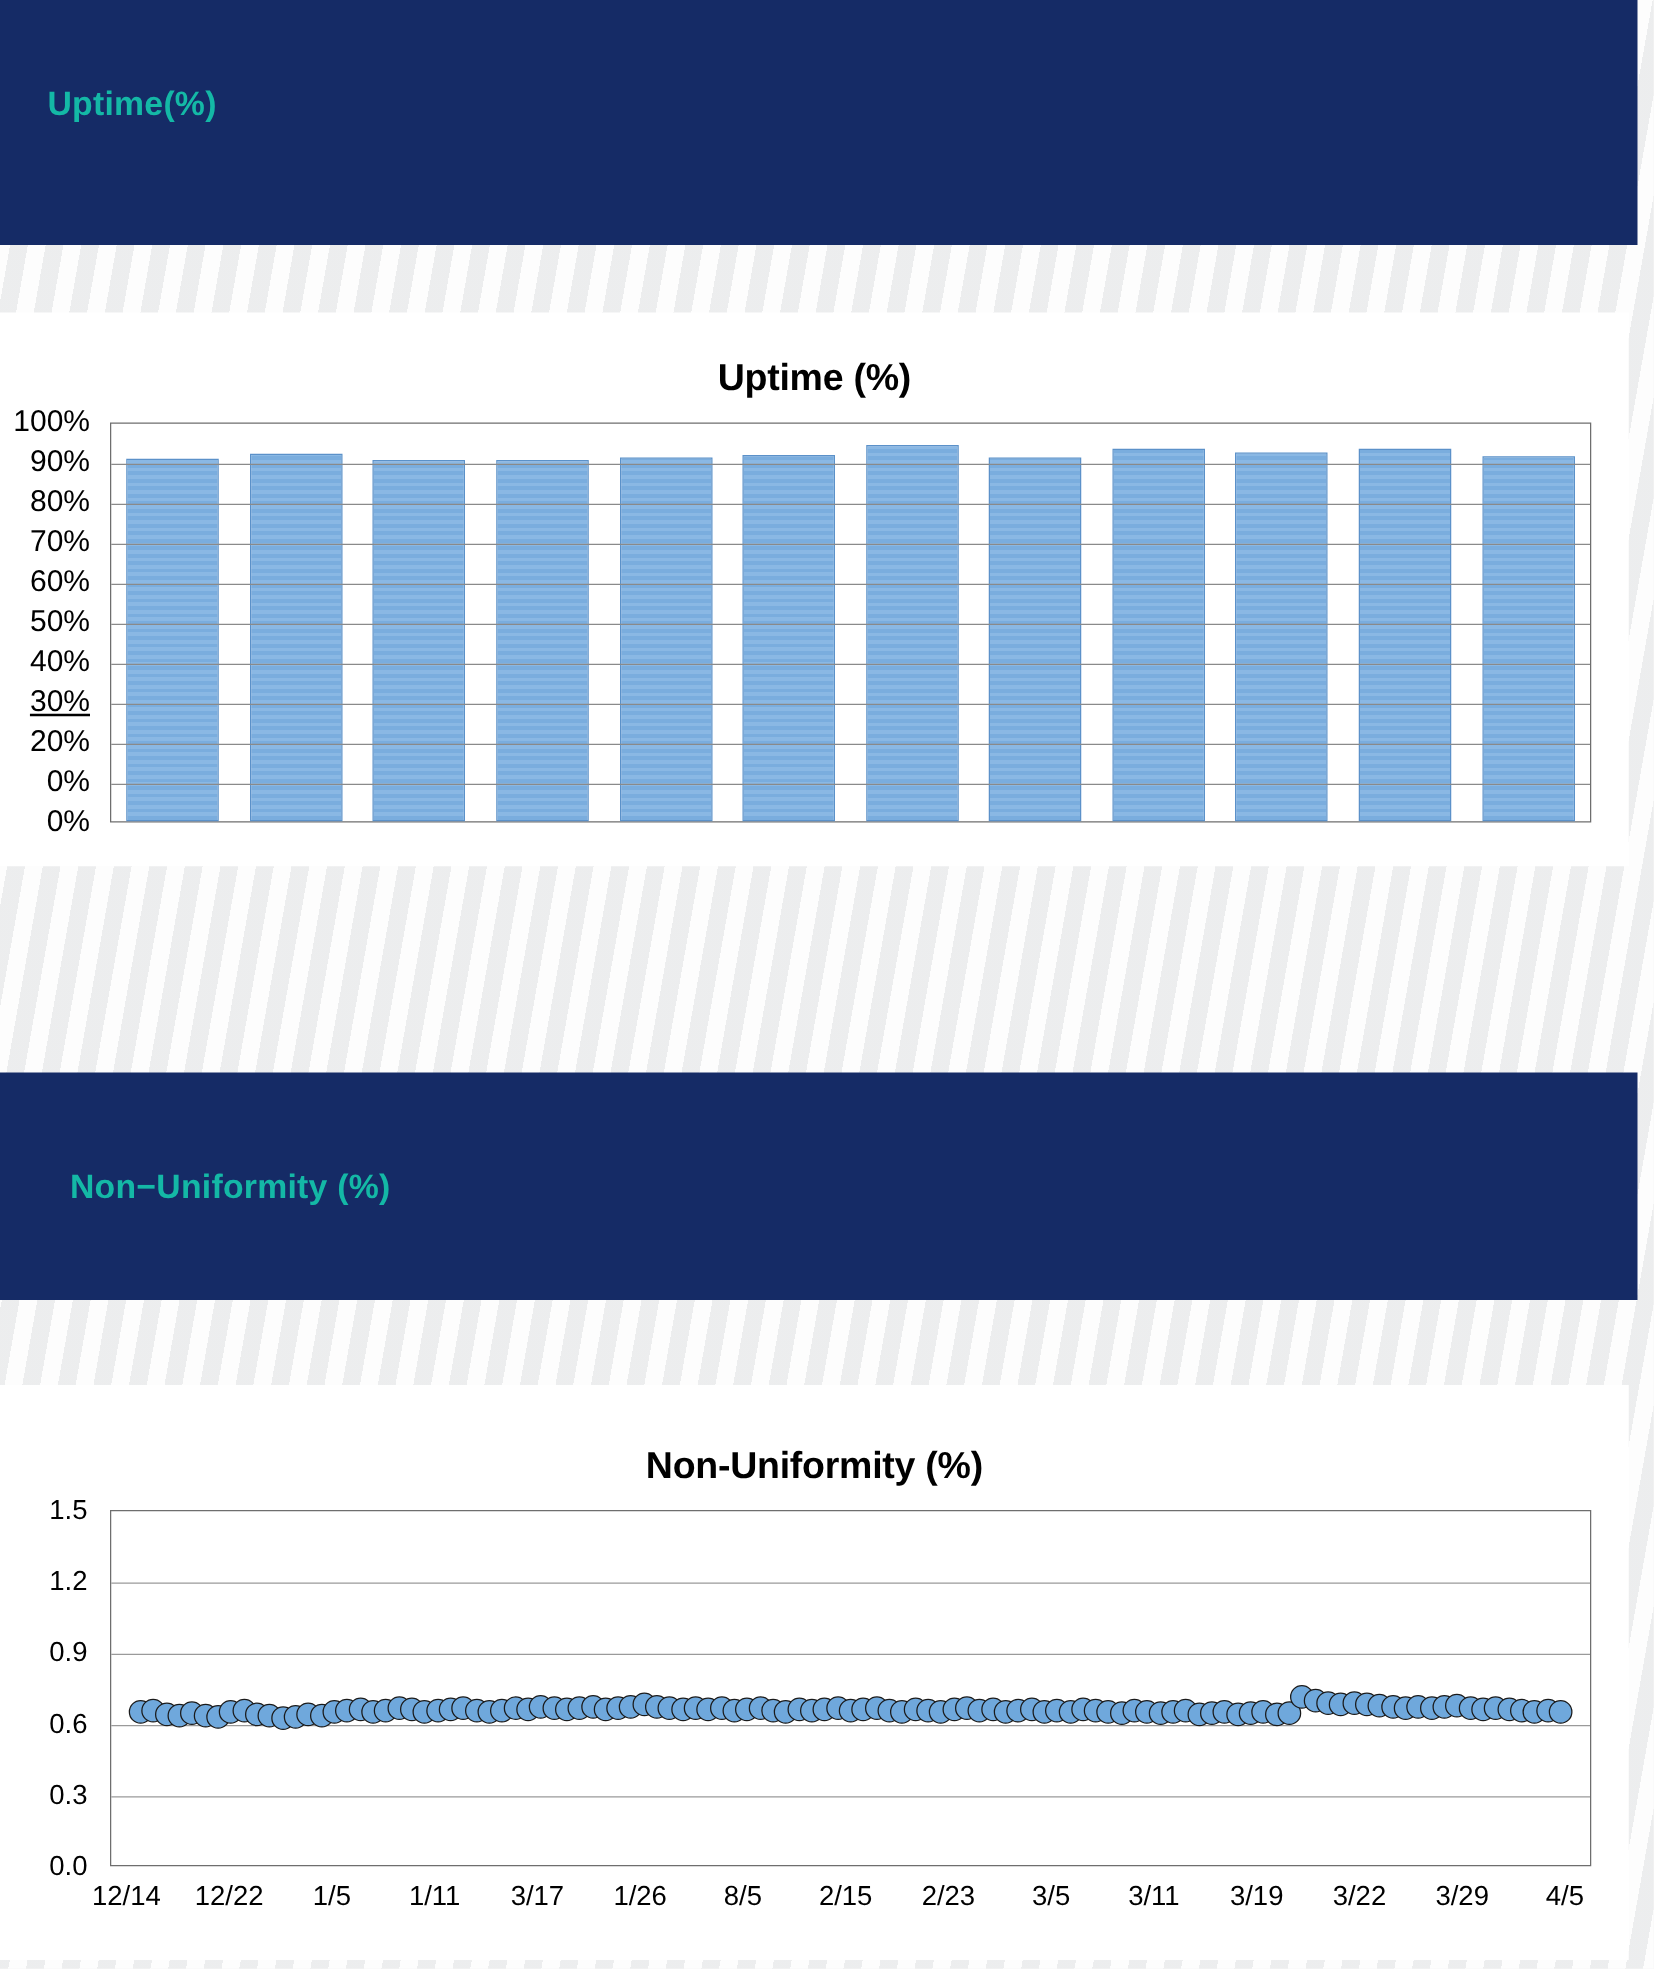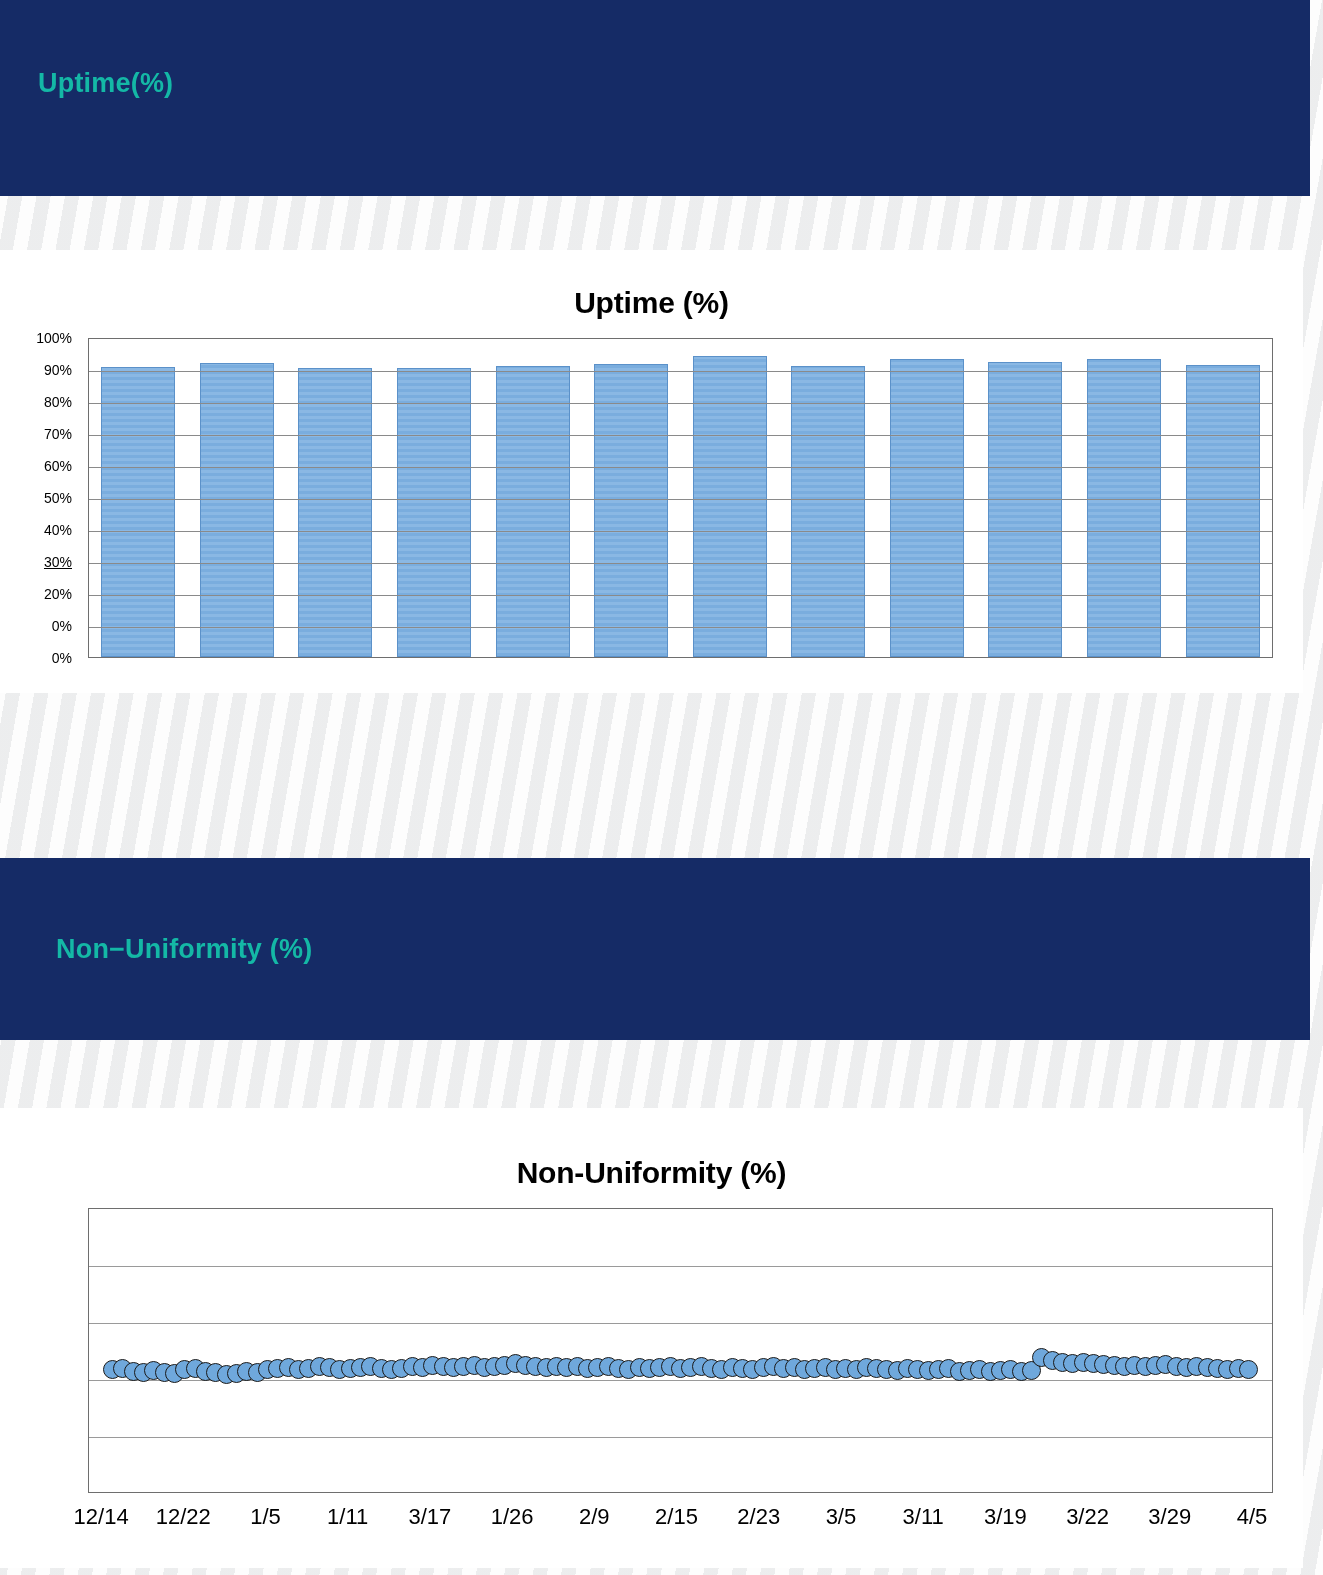--- a/index.html
+++ b/index.html
@@ -142,21 +142,21 @@
     position: absolute;
     left: 0;
     top: 0;
     width: 78px;
     height: 320px;
   }
   .y-tick {
     position: absolute;
     right: 6px;
     transform: translateY(-50%);
-    font-size: 14px;
+    font-size: 24px;
     color: #000000;
     text-align: right;
   }
   .x-axis-labels {
     position: absolute;
     left: 88px;
     right: 30px;
     top: 330px;
     display: flex;
     justify-content: space-around;
@@ -279,20 +279,28 @@
   </div>
 </div>
 
 <div class="banner" id="banner-nonuniformity">
   <div class="banner-text">Non−Uniformity (%)</div>
 </div>
 
 <div class="chart-card" id="chart-nonuniformity-card">
   <div class="chart-title">Non-Uniformity (%)</div>
   <div class="plot-wrap" style="height:340px;">
+    <div class="sc-y-labels" id="nu-y-labels">
+        <div class="sc-y-tick" style="top: 0px;">1.5</div>
+        <div class="sc-y-tick" style="top: 57px;">1.2</div>
+        <div class="sc-y-tick" style="top: 114px;">0.9</div>
+        <div class="sc-y-tick" style="top: 171px;">0.6</div>
+        <div class="sc-y-tick" style="top: 228px;">0.3</div>
+        <div class="sc-y-tick" style="top: 285px;">0.0</div>
+      </div>
     <div class="sc-plot-area" id="nu-plot">
         <div class="sc-gridline" style="top: 57px;"></div>
         <div class="sc-gridline" style="top: 114px;"></div>
         <div class="sc-gridline" style="top: 171px;"></div>
         <div class="sc-gridline" style="top: 228px;"></div>
         <div class="sc-point" style="left: 2%; top: 160.55px;"></div>
         <div class="sc-point" style="left: 2.87273%; top: 159.6px;"></div>
         <div class="sc-point" style="left: 3.74545%; top: 162.45px;"></div>
         <div class="sc-point" style="left: 4.61818%; top: 163.4px;"></div>
         <div class="sc-point" style="left: 5.49091%; top: 161.5px;"></div>
@@ -403,21 +411,21 @@
         <div class="sc-point" style="left: 97.1273%; top: 159.6px;"></div>
         <div class="sc-point" style="left: 98%; top: 160.55px;"></div>
       </div>
     <div class="sc-x-labels" id="nu-x-labels">
         <div class="sc-x-tick">12/14</div>
         <div class="sc-x-tick">12/22</div>
         <div class="sc-x-tick">1/5</div>
         <div class="sc-x-tick">1/11</div>
         <div class="sc-x-tick">3/17</div>
         <div class="sc-x-tick">1/26</div>
-        <div class="sc-x-tick">2/9</div>
+        <div class="sc-x-tick">8/5</div>
         <div class="sc-x-tick">2/15</div>
         <div class="sc-x-tick">2/23</div>
         <div class="sc-x-tick">3/5</div>
         <div class="sc-x-tick">3/11</div>
         <div class="sc-x-tick">3/19</div>
         <div class="sc-x-tick">3/22</div>
         <div class="sc-x-tick">3/29</div>
         <div class="sc-x-tick">4/5</div>
       </div>
   </div>

